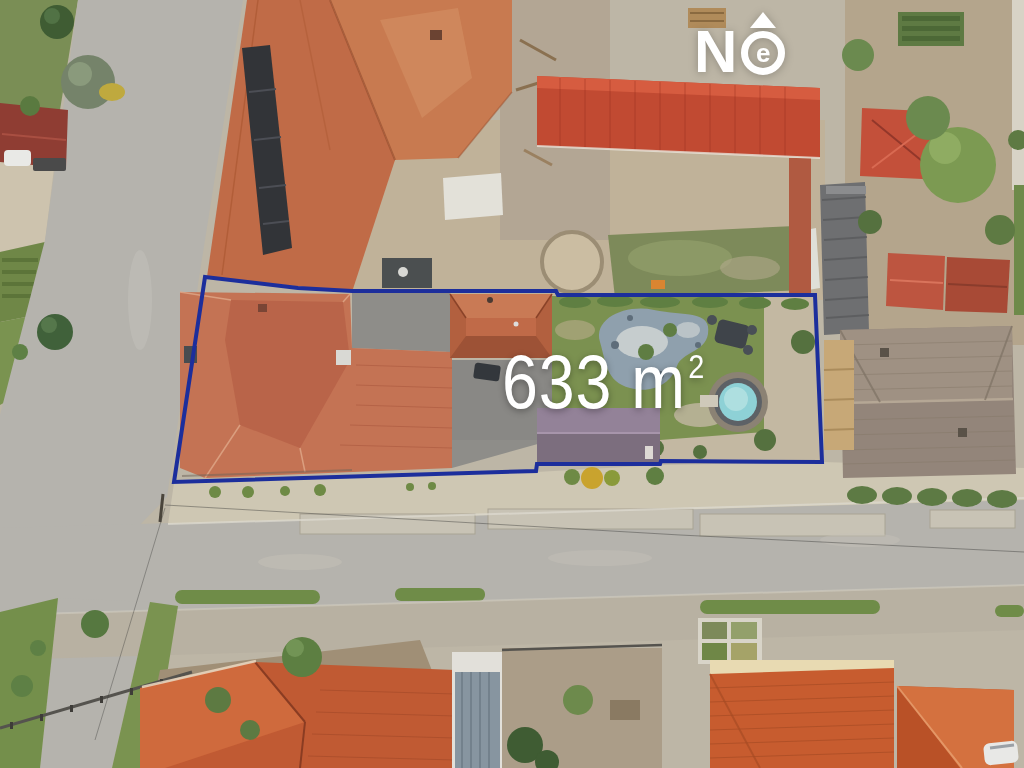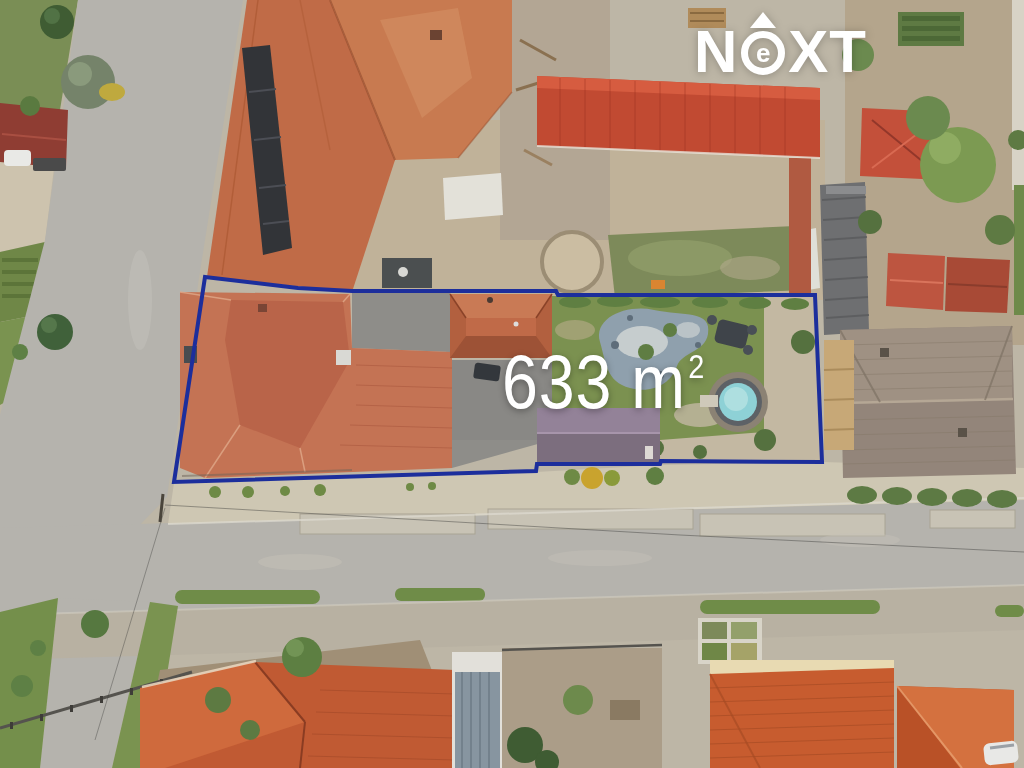--- a/index.html
+++ b/index.html
@@ -440,15 +440,14 @@
   </div>
 
   <div class="logo" style="color: rgb(255, 255, 255);">
     <span class="logo-n">N</span>
     <span class="logo-e-wrap">
       <span class="logo-arrow"></span>
       <span class="logo-e-circle">
           <span class="logo-e">e</span>
         </span>
     </span>
-    <span class="logo-xt">XT</span>
   </div>
 </div>
 
 </body></html>

